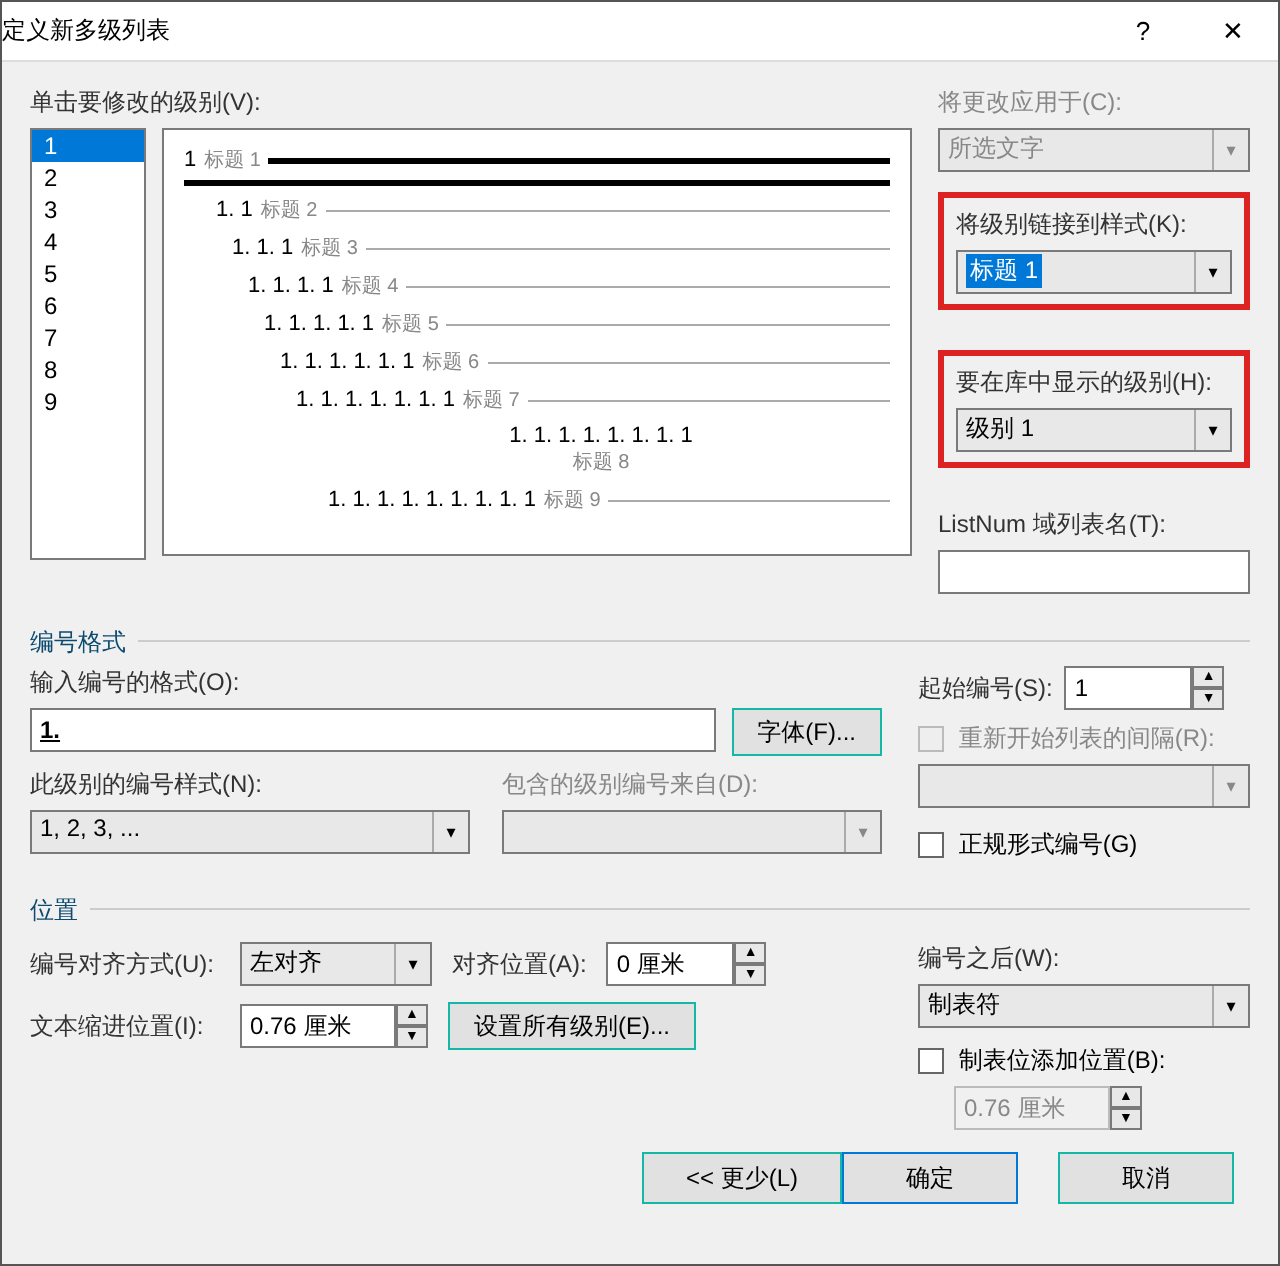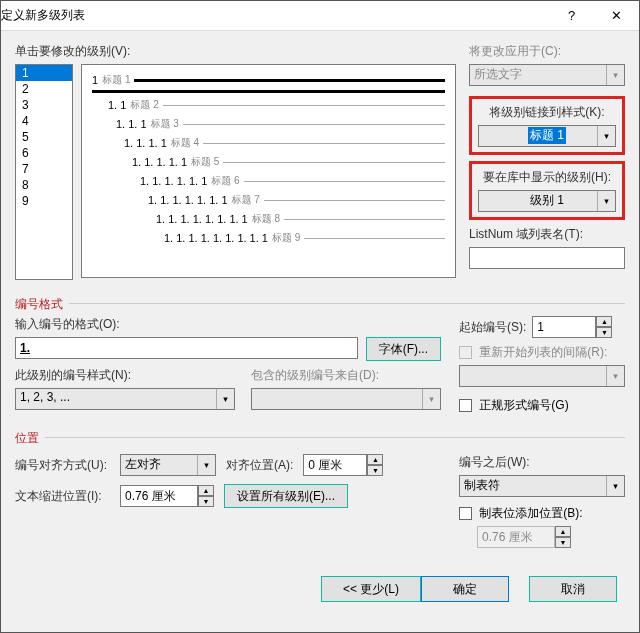--- a/index.html
+++ b/index.html
@@ -20,30 +20,30 @@
   .levellist-item.sel { background: #0078d7; color: #fff; }
   .preview { margin-left: 66px; width: 375px; height: 214px; background: #fff; border: 1px solid #7a7a7a; padding: 8px 10px 4px 10px; }
   .pv-line { display: flex; align-items: center; margin-bottom: 5px; }
   .pv-num { font-size: 11px; color: #000; white-space: pre; }
   .pv-head { font-size: 10px; color: #888; margin-left: 4px; margin-right: 4px; }
   .pv-bar-thick { height: 3px; background: #000; flex: 1; }
   .pv-bar-thin { height: 1px; background: #aaa; flex: 1; }
   .select { width: 100%; height: 22px; border: 1px solid #7a7a7a; background: #e8e8e8; padding: 1px 4px; font-size: 12px; position: relative; }
   .select.sel-highlight .sel-text { background: #0078d7; color: #fff; display: inline-block; padding: 0 2px; }
   .select .arrow { position: absolute; right: 0; top: 0; width: 18px; height: 100%; display: flex; align-items: center; justify-content: center; border-left: 1px solid #aaa; font-size: 9px; }
-  .redbox { border: 3px solid #d22; padding: 5px 6px; margin-bottom: 6px; text-align: center; }
+  .redbox { border: 3px solid #d22; padding: 5px 6px; margin-bottom: 20px; }
   .input { height: 22px; border: 1px solid #7a7a7a; background: #fff; padding: 2px 4px; font-size: 12px; }
   .input-dis { background: #f0f0f0; color: #888; border-color: #bbb; }
   .spin { display: flex; }
   .spin .input { width: 64px; }
   .spin-btns { width: 16px; display: flex; flex-direction: column; }
   .spin-btn { flex: 1; border: 1px solid #7a7a7a; background: #e8e8e8; font-size: 7px; display: flex; align-items: center; justify-content: center; }
   .btn { height: 24px; border: 1px solid #14b8a6; background: #e1e1e1; padding: 0 12px; font-size: 12px; display: inline-flex; align-items: center; justify-content: center; }
   .btn-primary { border: 1px solid #0078d7; background: #e1e1e1; }
-  .section-label { color: #b91c1c; margin: 6px 0 3px 0; }
+  .section-label { color: #0c4a6e; margin: 6px 0 3px 0; }
   .hr { border-top: 1px solid #ccc; margin-left: 0; flex: 1; }
   .section-head { display: flex; align-items: center; gap: 6px; }
   .checkbox { width: 13px; height: 13px; border: 1px solid #666; background: #fff; display: inline-block; vertical-align: middle; margin-right: 4px; }
   .checkbox-dis { border-color: #bbb; background: #eee; }
   .grid-numfmt { display: flex; gap: 16px; margin-top: 6px; }
   .grid-pos { margin-top: 4px; }
   .pos-row { display: flex; align-items: center; gap: 10px; margin-bottom: 8px; }
   .pos-row .label { width: 95px; margin: 0; }
   .footer { display: flex; justify-content: flex-end; align-items: center; padding: 4px 8px 4px 8px; margin-top: auto; }
   .footer .btn { width: 88px; height: 26px; }
@@ -109,21 +109,21 @@
               <div class="pv-line" style="padding-left: 48px;">
                 <span class="pv-num">1. 1. 1. 1. 1. 1</span>
                 <span class="pv-head">标题 6</span>
                 <div class="pv-bar-thin"></div>
               </div>
               <div class="pv-line" style="padding-left: 56px;">
                 <span class="pv-num">1. 1. 1. 1. 1. 1. 1</span>
                 <span class="pv-head">标题 7</span>
                 <div class="pv-bar-thin"></div>
               </div>
-              <div class="pv-line" style="padding-left: 64px;">
+              <div class="pv-line" style="padding-left: 64px; flex-direction: column;">
                 <span class="pv-num">1. 1. 1. 1. 1. 1. 1. 1</span>
                 <span class="pv-head">标题 8</span>
                 <div class="pv-bar-thin"></div>
               </div>
               <div class="pv-line" style="padding-left: 72px;">
                 <span class="pv-num">1. 1. 1. 1. 1. 1. 1. 1. 1</span>
                 <span class="pv-head">标题 9</span>
                 <div class="pv-bar-thin"></div>
               </div>
             </div>

